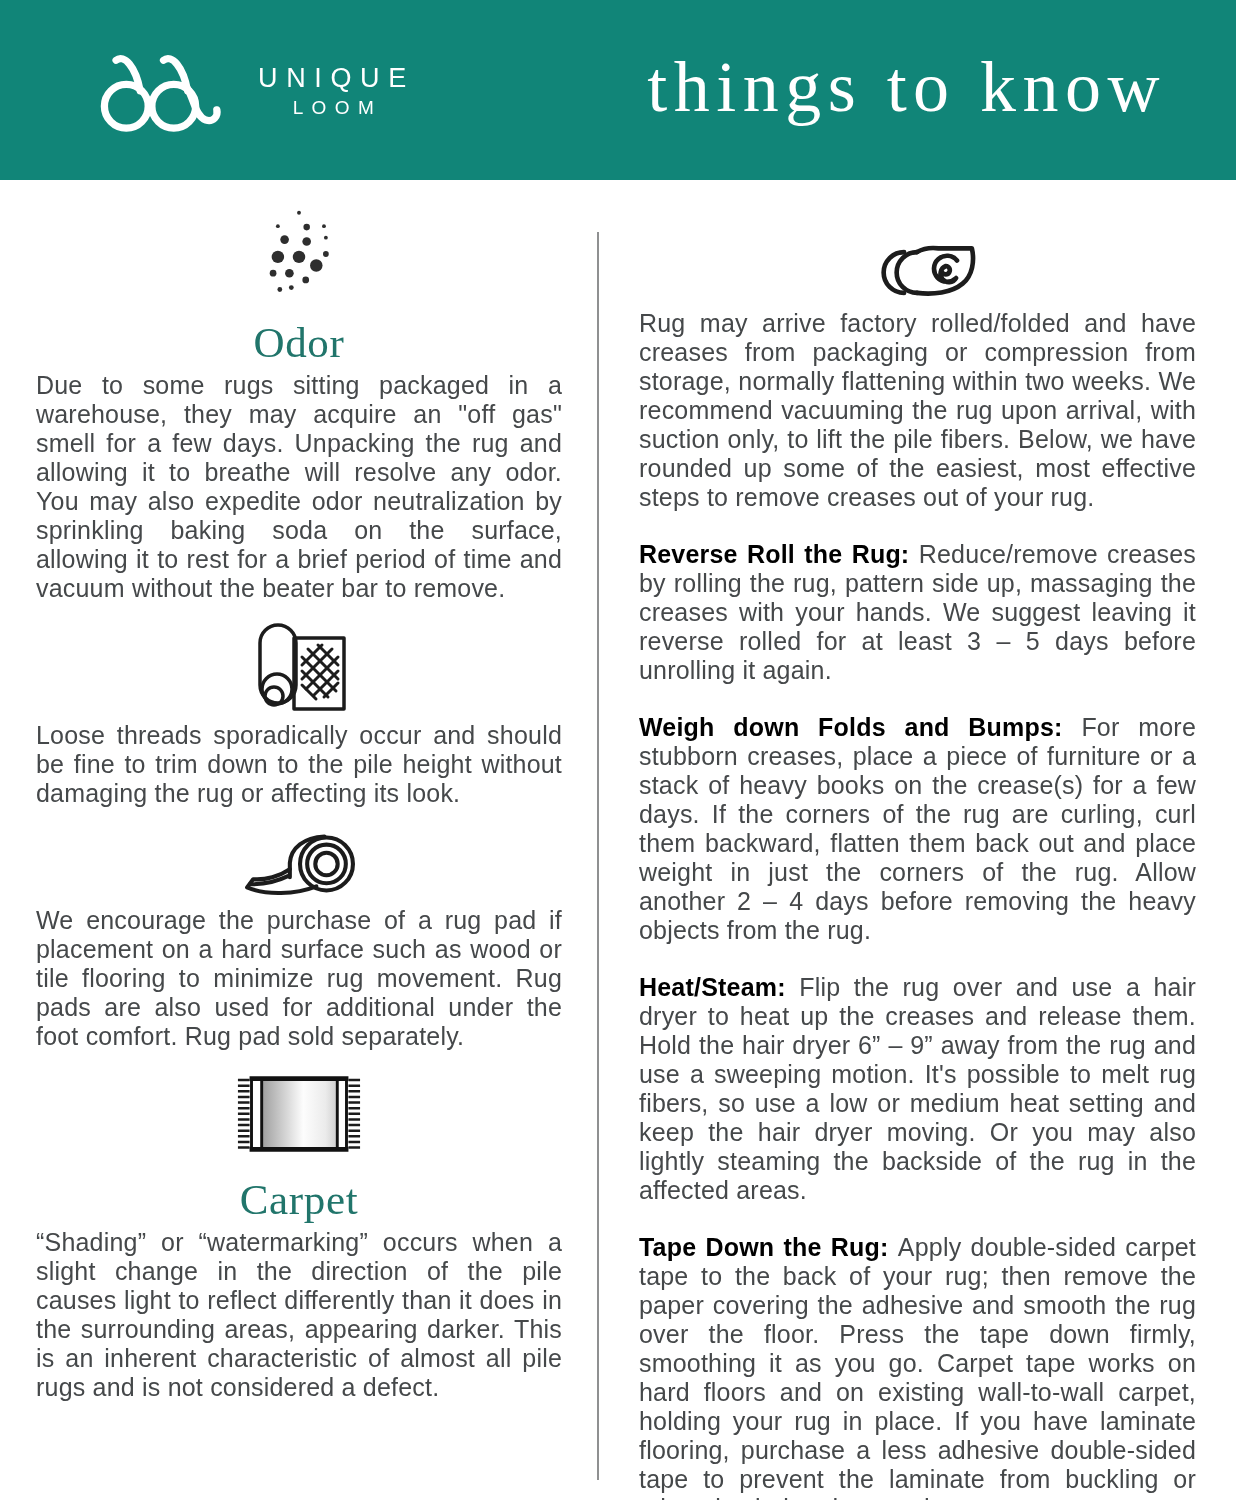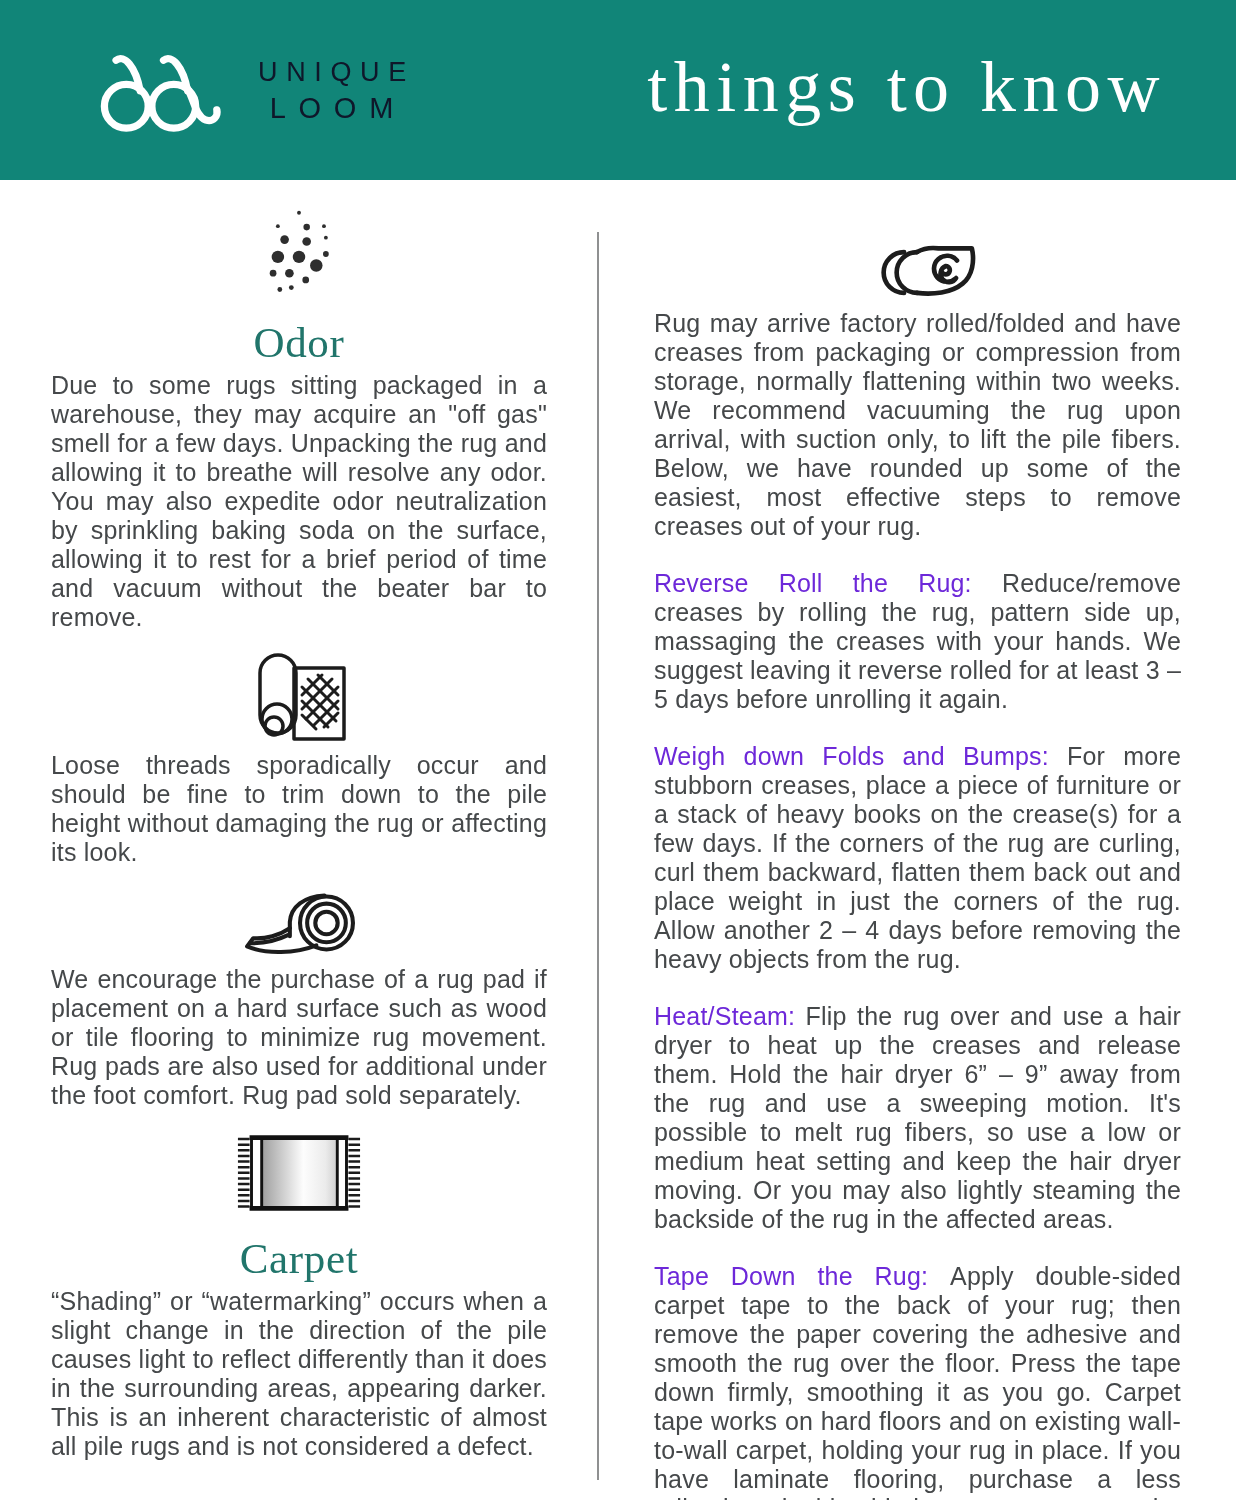--- a/index.html
+++ b/index.html
@@ -7,46 +7,46 @@
     width:1236px;height:1500px;background:#ffffff;overflow:hidden;
     font-family:"Liberation Sans",sans-serif;color:#45484a;
     -webkit-font-smoothing:antialiased;
   }
   
   .header{
     height:180px;background:#118578;display:flex;align-items:center;
     box-sizing:border-box;padding:0 70px 0 92px;
   }
   .logo{width:146px;height:96px;flex:0 0 auto;margin-top:4px;}
-  .brand{color:#0f172a;margin-left:20px;line-height:1.25;margin-top:2px;}
+  .brand{color:#ffffff;margin-left:20px;line-height:1.25;margin-top:2px;}
   .brand-l1{font-size:27px;letter-spacing:0.32em;}
-  .brand-l2{font-size:29px;letter-spacing:0.44em;text-align:center;margin-left:0.1em;}
+  .brand-l2{font-size:19px;letter-spacing:0.44em;text-align:center;margin-left:0.1em;}
   .title{
     font-family:"Liberation Serif",serif;color:#ffffff;font-size:72px;
     letter-spacing:0.09em;margin-left:auto;white-space:nowrap;margin-top:-6px;
   }
   
   .content{position:relative;display:flex;align-items:flex-start;}
   .divider{position:absolute;left:597px;top:52px;width:2px;height:1248px;background:#8f9091;}
   .col{box-sizing:border-box;}
   .col-left{width:599px;padding:0 37px 0 36px;}
   .col-right{width:637px;padding:0 40px 0 40px;}
-  section{margin:15px;}
+  section{margin:0;}
   .icon-wrap{text-align:center;}
   .icon-wrap svg{display:inline-block;}
   h2{
     font-family:"Liberation Serif",serif;font-weight:500;color:#21756b;
     font-size:43px;text-align:center;margin:12px 0 4px 0;letter-spacing:0.015em;
   }
   p.body{
     font-size:25px;line-height:29px;letter-spacing:0.2px;
     text-align:justify;margin:0;color:#45484a;
   }
   p.tip{margin:28px 0 0 0;}
-  p.tip strong{color:#6d28d9;font-weight:normal;}
+  p.tip strong{color:#000000;font-weight:bold;}
   p.tip strong::after{content:"\00a0";}
   .mt-odor{margin-top:26px;}
   .mt-thread{margin-top:14px;}
   .mt-pad{margin-top:22px;}
   .mt-shade{margin-top:20px;}
   .mt-crease{margin-top:60px;}
   .h-tight{margin-top:8px;}
   .icon-ink{stroke:#1c1c1c;fill:none;stroke-linecap:round;stroke-linejoin:round;}
 </style>
 </head>

